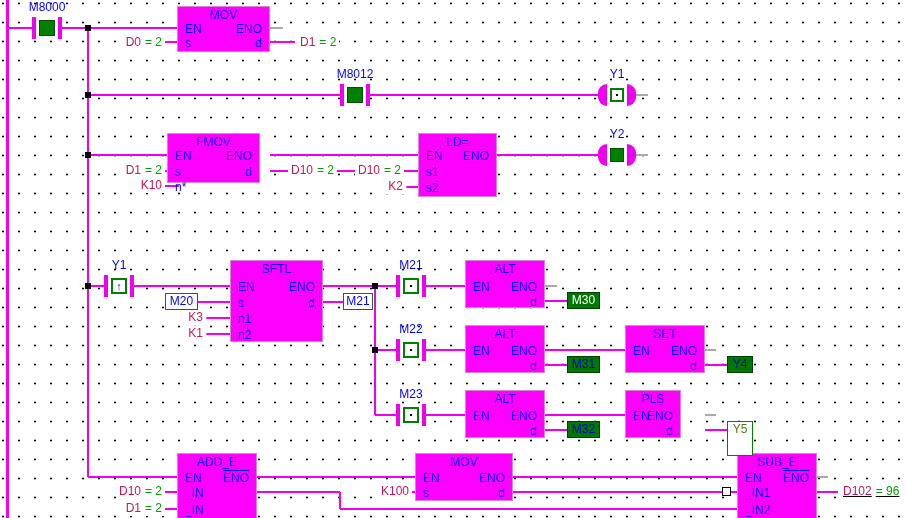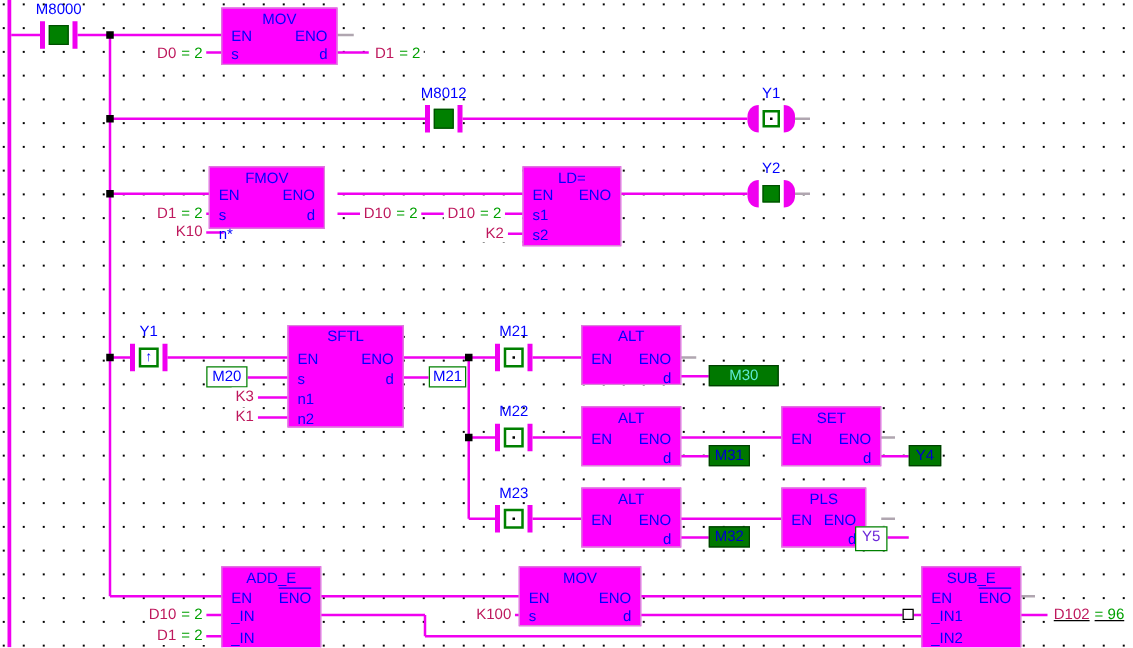--- a/index.html
+++ b/index.html
@@ -126,21 +126,21 @@
       <div class="pin pl" style="top: 17px;">EN</div>
       <div class="pin pr" style="top: 17px;">ENO</div>
       <div class="pin pr" style="top: 32px;">d</div>
     </div>
     <div style="left: 465px; top: 390px; width: 80px; height: 48px; background: rgb(255, 0, 255); border: 1px solid rgb(216, 132, 216); z-index: 3;">
       <div class="ttl" style="">ALT</div>
       <div class="pin pl" style="top: 17px;">EN</div>
       <div class="pin pr" style="top: 17px;">ENO</div>
       <div class="pin pr" style="top: 32px;">d</div>
     </div>
-    <div style="left: 625px; top: 390px; width: 68px; height: 48px; background: rgb(255, 0, 255); border: 1px solid rgb(216, 132, 216); z-index: 3;">
+    <div style="left: 625px; top: 390px; width: 56px; height: 48px; background: rgb(255, 0, 255); border: 1px solid rgb(216, 132, 216); z-index: 3;">
       <div class="ttl" style="">PLS</div>
       <div class="pin pl" style="top: 17px;">EN</div>
       <div class="pin pr" style="top: 17px;">ENO</div>
       <div class="pin pr" style="top: 32px;">d</div>
     </div>
     <div style="left: 177px; top: 453px; width: 80px; height: 67px; background: rgb(255, 0, 255); border: 1px solid rgb(216, 132, 216); z-index: 3;">
       <div class="ttl" style="">ADD_E</div>
       <div class="pin pl" style="top: 16px;">EN</div>
       <div class="pin pr bar" style="top: 16px;">ENO</div>
       <div class="pin pl" style="top: 31px;">_IN</div>
@@ -211,25 +211,25 @@
     </div>
     <div class="devlbl" style="left: 577px; top: 67px; width: 80px;">Y1</div>
     <div style="left: 598px; top: 144px; width: 38px; height: 22px; background: rgb(255, 255, 255); z-index: 3;">
       <div style="left: 0px; top: 0px; width: 9px; height: 22px; background: rgb(240, 0, 240); border-radius: 9px 0px 0px 9px;"></div>
       <div style="right: 0px; top: 0px; width: 9px; height: 22px; background: rgb(240, 0, 240); border-radius: 0px 9px 9px 0px;"></div>
       <div style="left: 12px; top: 4px; width: 14px; height: 14px; background: rgb(0, 128, 0); border: 1px solid rgb(0, 80, 0);"></div>
     </div>
     <div class="devlbl" style="left: 577px; top: 127px; width: 80px;">Y2</div>
     <div class="dbox" style="left: 165px; top: 293px; width: 33px; height: 17px; background: rgb(255, 255, 255); border: 1px solid rgb(0, 128, 0); color: rgb(0, 0, 255);">M20</div>
     <div class="dbox" style="left: 343px; top: 293px; width: 30px; height: 17px; background: rgb(255, 255, 255); border: 1px solid rgb(0, 128, 0); color: rgb(0, 0, 255);">M21</div>
-    <div class="dbox" style="left: 567px; top: 292px; width: 56px; height: 17px; background: rgb(0, 120, 0); border: 1px solid rgb(0, 64, 0); color: #5eead4;">M30</div>
+    <div class="dbox" style="left: 567px; top: 292px; width: 33px; height: 17px; background: rgb(0, 120, 0); border: 1px solid rgb(0, 64, 0); color: #ffffff;">M30</div>
     <div class="dbox" style="left: 567px; top: 356px; width: 33px; height: 17px; background: rgb(0, 120, 0); border: 1px solid rgb(0, 64, 0); color: rgb(0, 0, 204);">M31</div>
     <div class="dbox" style="left: 567px; top: 421px; width: 33px; height: 17px; background: rgb(0, 120, 0); border: 1px solid rgb(0, 64, 0); color: rgb(0, 0, 204);">M32</div>
     <div class="dbox" style="left: 727px; top: 356px; width: 26px; height: 17px; background: rgb(0, 120, 0); border: 1px solid rgb(0, 64, 0); color: rgb(0, 0, 204);">Y4</div>
-    <div class="dbox" style="left: 684px; top: 421px; width: 26px; height: 20px; background: rgb(255, 255, 255); border: 1px solid rgb(0, 128, 0); color: #6d28d9;">Y5</div>
+    <div class="dbox" style="left: 727px; top: 421px; width: 26px; height: 35px; background: rgb(255, 255, 255); border: 1px solid rgb(0, 128, 0); color: #4d7c0f;">Y5</div>
     <div class="opl" style="left: 165px; top: 35px; transform: translateX(-100%);"><span class="dev">D0</span><span class="val">= 2</span></div>
     <div class="opl" style="left: 297px; top: 35px;"><span class="dev">D1</span><span class="val">= 2</span></div>
     <div class="opl" style="left: 165px; top: 163px; transform: translateX(-100%);"><span class="dev">D1</span><span class="val">= 2</span></div>
     <div class="opl" style="left: 165px; top: 178px; transform: translateX(-100%);"><span class="dev">K10</span></div>
     <div class="opl" style="left: 288px; top: 163px;"><span class="dev">D10</span><span class="val">= 2</span></div>
     <div class="opl" style="left: 404px; top: 163px; transform: translateX(-100%);"><span class="dev">D10</span><span class="val">= 2</span></div>
     <div class="opl" style="left: 406px; top: 179px; transform: translateX(-100%);"><span class="dev">K2</span></div>
     <div class="opl" style="left: 206px; top: 310px; transform: translateX(-100%);"><span class="dev">K3</span></div>
     <div class="opl" style="left: 206px; top: 326px; transform: translateX(-100%);"><span class="dev">K1</span></div>
     <div class="opl" style="left: 165px; top: 484px; transform: translateX(-100%);"><span class="dev">D10</span><span class="val">= 2</span></div>

